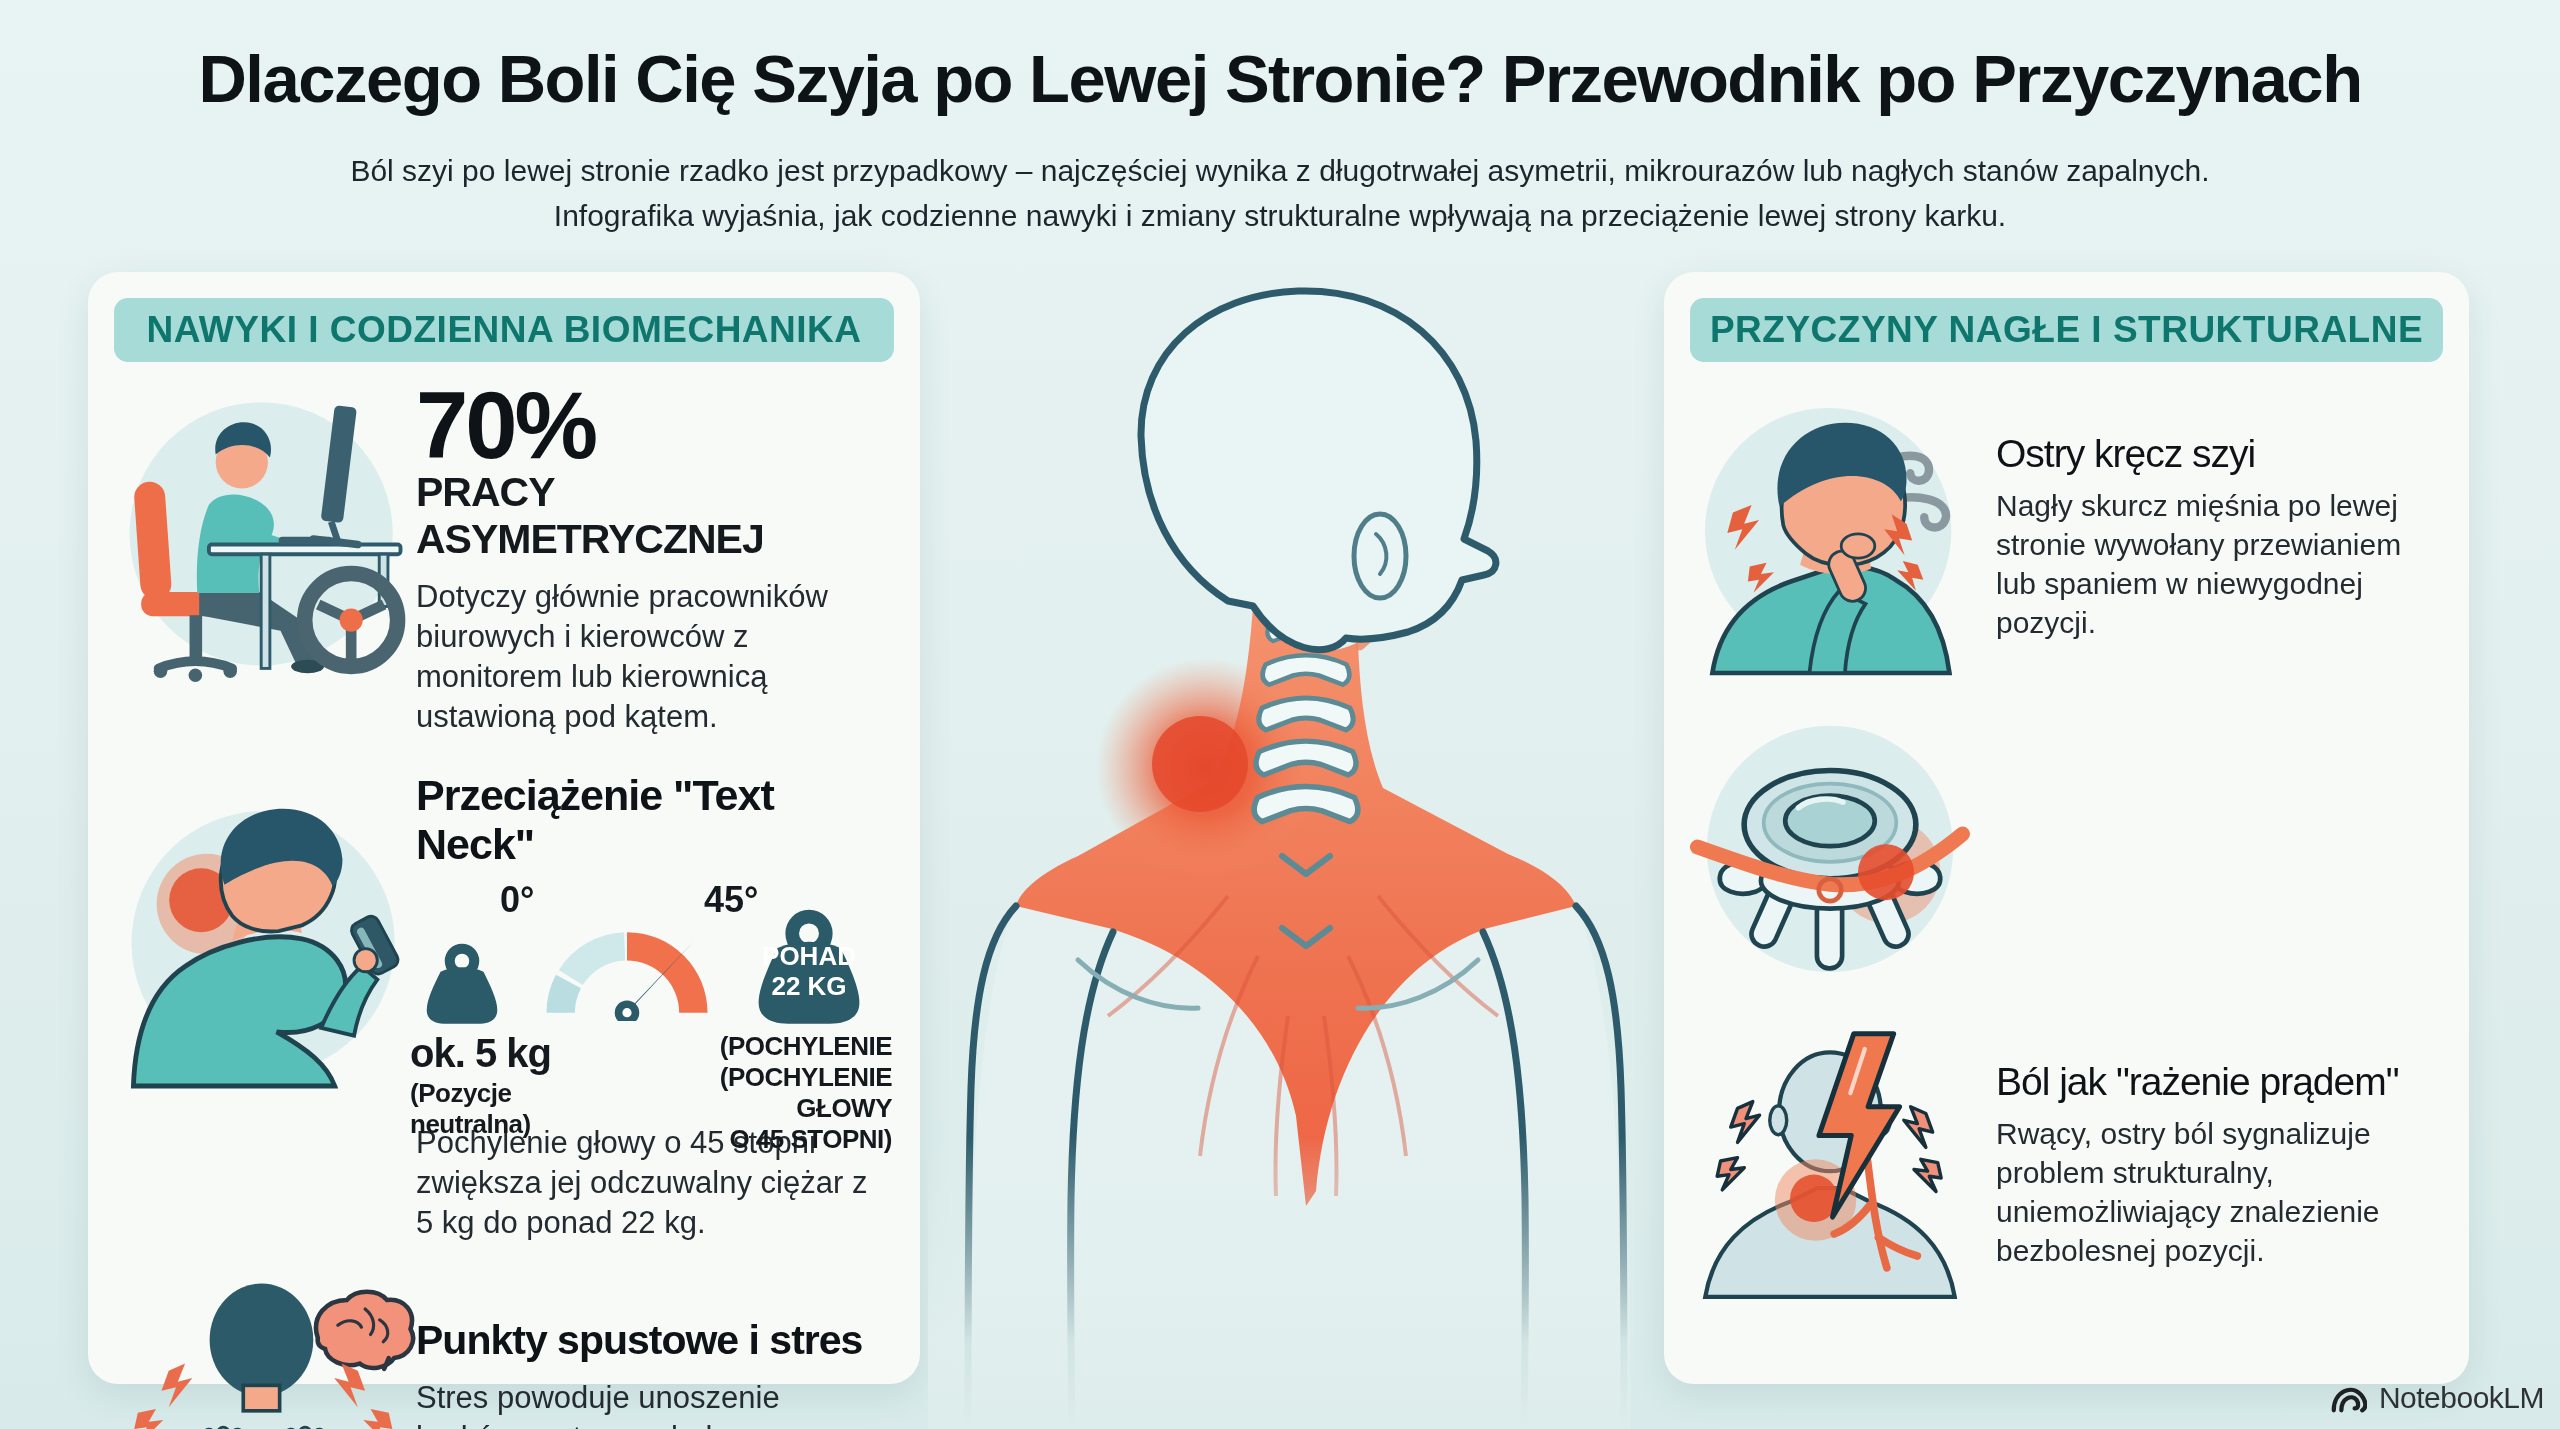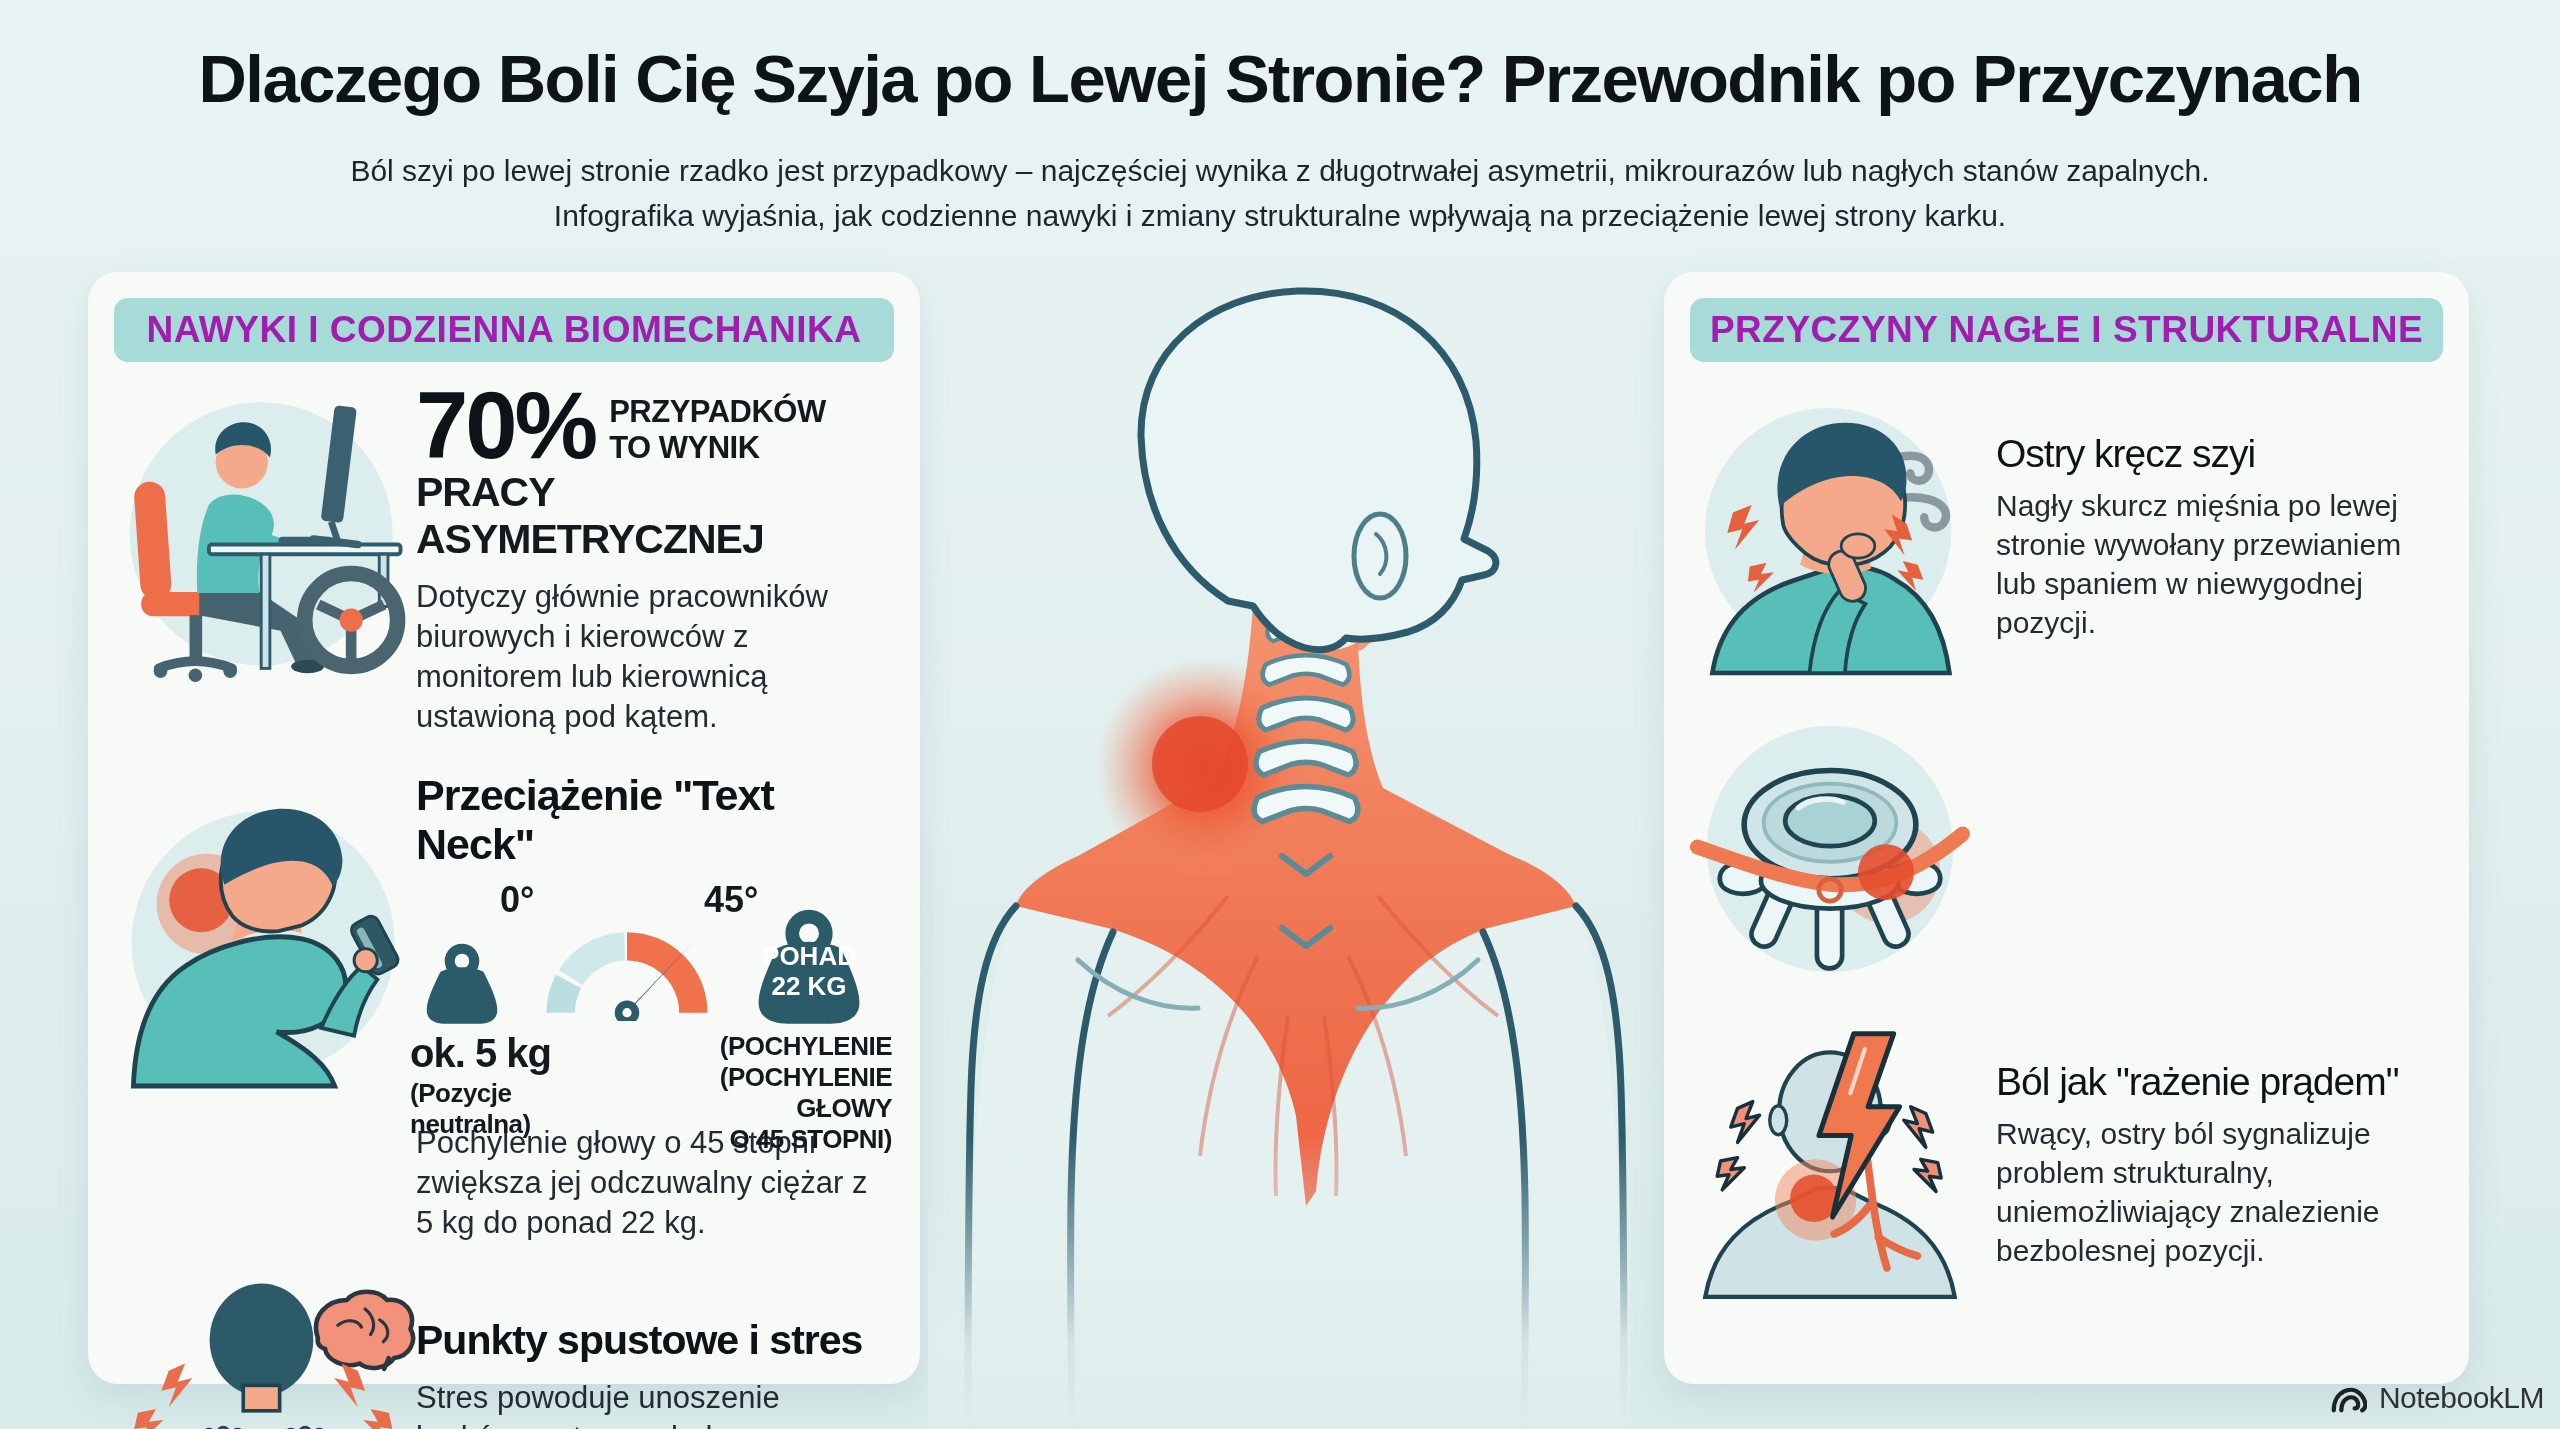--- a/index.html
+++ b/index.html
@@ -13,21 +13,21 @@
   .subtitle { position:absolute; top:148px; left:0; width:100%; text-align:center;
               font-size:30px; line-height:45px; color:#1c242c; }
 
   
   .card { position:absolute; top:272px; height:1112px; background:#f8faf7;
           border-radius:30px; box-shadow:0 12px 34px rgba(30,70,80,.10); }
   .card-left  { left:88px;  width:832px; }
   .card-right { left:1664px; width:805px; }
   .pill { margin:26px 26px 0; height:64px; border-radius:14px; background:#a6dbd7;
           display:flex; align-items:center; justify-content:center;
-          font-size:37px; font-weight:bold; letter-spacing:.5px; color:#a21caf; }
+          font-size:37px; font-weight:bold; letter-spacing:.5px; color:#0f766e; }
 
   .row { display:flex; padding:0 28px; }
   .iconbox { flex:0 0 300px; width:300px; }
   .iconbox svg { width:100%; height:100%; display:block; }
   .txtcol { flex:1 1 auto; min-width:0; }
 
   
   .stat-row { margin-top:18px; }
   .stat-row .iconbox { height:302px; }
   .stat-top { display:flex; align-items:flex-start; gap:14px; margin-top:6px; }
@@ -129,24 +129,20 @@
           <rect x="168" y="161" width="56" height="8" rx="4" fill="#3b6170"></rect>
 
           <circle cx="243" cy="247" r="48" fill="none" stroke="#4a6570" stroke-width="16"></circle>
           <path d="M 243 247 L 209 231 M 243 247 L 277 231 M 243 247 L 243 288" stroke="#4a6570" stroke-width="11"></path>
           <circle cx="243" cy="247" r="12" fill="#ee6e49"></circle>
         </svg>
       </div>
       <div class="txtcol">
         <div class="stat-top">
           <div class="stat-value">70%</div>
-          <div class="stat-lines">
-            <div>PRZYPADKÓW</div>
-            <div>TO WYNIK</div>
-          </div>
         </div>
         <div class="stat-line3">PRACY ASYMETRYCZNEJ</div>
         <div class="bodytxt">Dotyczy głównie pracowników biurowych i kierowców z monitorem lub kierownicą ustawioną pod kątem.</div>
       </div>
     </div>
 
     <div class="tn-block">
       <div class="tn-icon">
         <svg viewBox="0 0 310 310">
           <circle cx="152" cy="162" r="136" fill="#dcedee"></circle>

